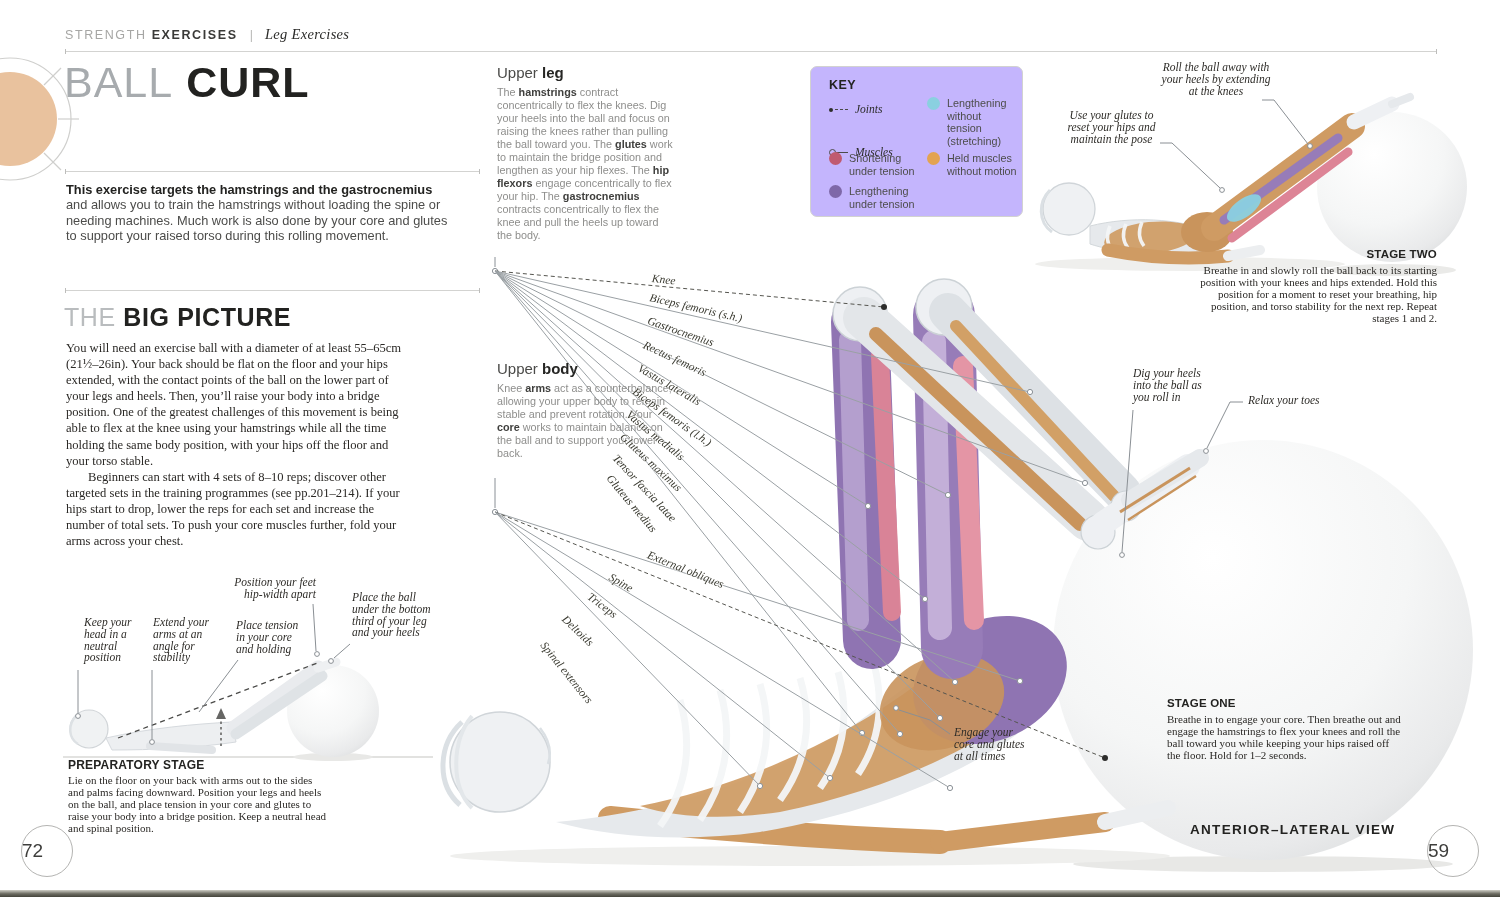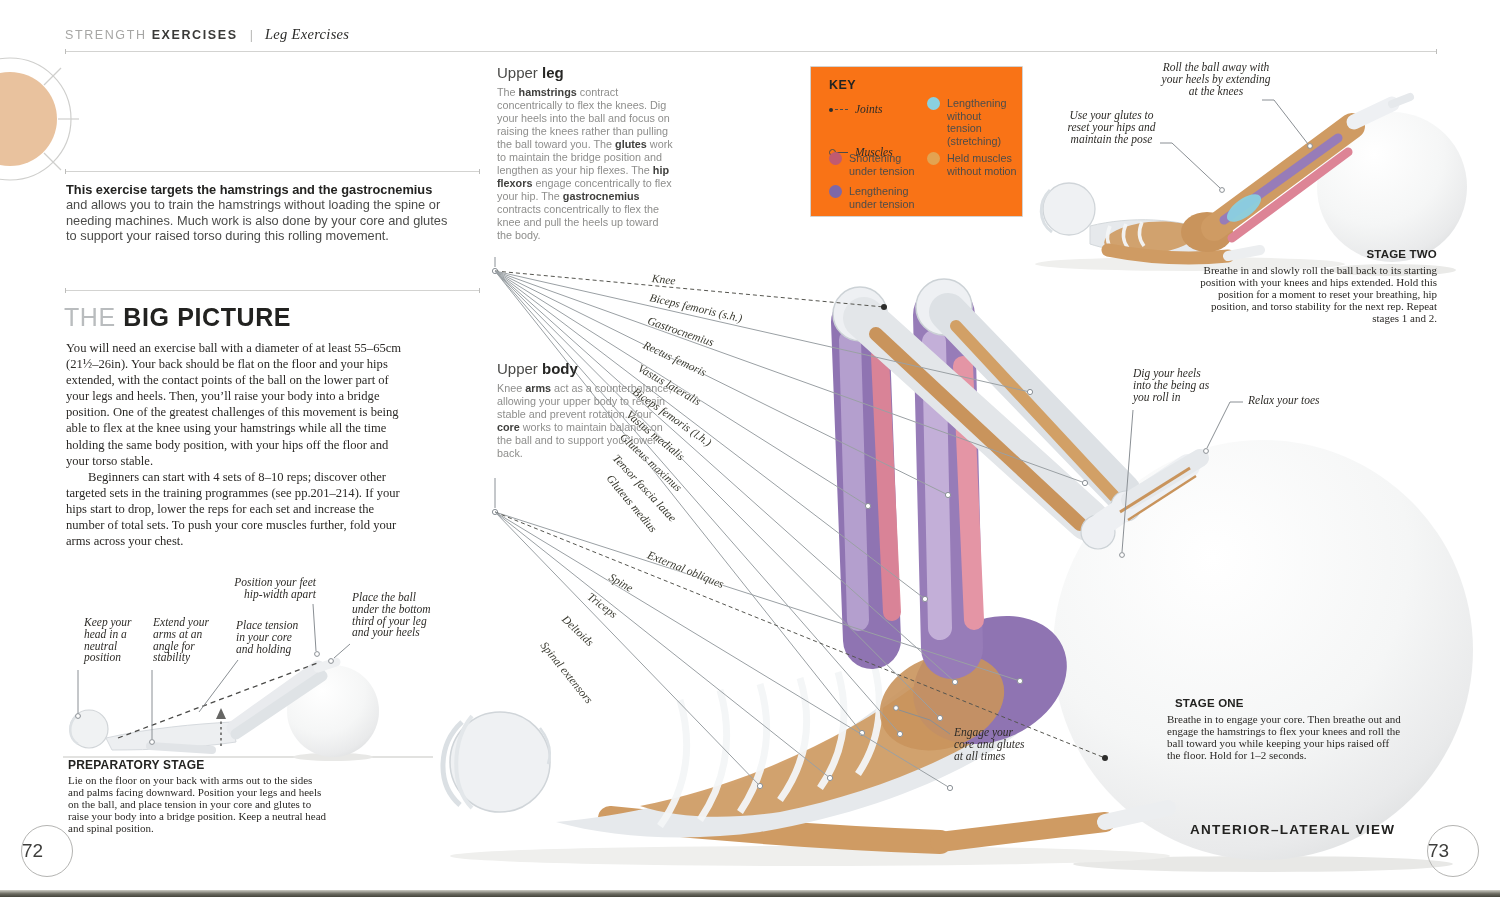--- a/index.html
+++ b/index.html
@@ -34,21 +34,21 @@
   .stghead{font-weight:700;font-size:11.5px;color:#232321;letter-spacing:.2px;}
   .ann{font:italic 11.5px/11.8px "Liberation Serif",serif;color:#2e2c28;}
   .mlabel{position:absolute;z-index:2;font:italic 11.5px "Liberation Serif",serif;color:#39392f;
     white-space:nowrap;transform-origin:0 50%;text-shadow:0 0 2px #fff,0 1px 2px #fff,0 -1px 2px #fff;}
   
   .caph{font-size:15px;color:#4a4a48;font-weight:400;}
   .caph b{color:#262624;font-weight:700;margin-top:40px;}
   .capbody{font-size:10.8px;line-height:13px;color:#8e8e8c;}
   .capbody .seg-b{font-weight:700;color:#3f3f3d;}
   
-  .keybox{position:absolute;z-index:2;border:1px solid #d2d2d0;border-radius:1px;background:#f97316;}
+  .keybox{position:absolute;z-index:2;border:1px solid #d2d2d0;border-radius:7px;background:#c4b5fd;}
   .keytitle{font-weight:700;font-size:12.5px;letter-spacing:.4px;color:#232321;}
   .keylbl-it{font:italic 11.5px "Liberation Serif",serif;color:#2b2b29;}
   .keylbl{font-size:10.8px;line-height:12.6px;color:#4d4d4b;}
   .dot{display:inline-block;width:13px;height:13px;border-radius:50%;}
   .jsym-dot{display:inline-block;width:4px;height:4px;border-radius:50%;background:#2d2d2b;vertical-align:middle;}
   .jsym-dash{display:inline-block;width:13px;border-top:1.6px dashed #4b4b49;vertical-align:middle;margin-left:2px;}
   .msym-circ{display:inline-block;width:5px;height:5px;border-radius:50%;border:1.2px solid #4b4b49;vertical-align:middle;}
   .msym-line{display:inline-block;width:12px;border-top:1.4px solid #4b4b49;vertical-align:middle;}
   .keyrow{position:absolute;display:flex;align-items:flex-start;gap:7px;}
   
@@ -237,20 +237,24 @@
 
 <div class="txt kicker" style="left:65px;top:26px;">
   <span>STRENGTH</span>
   <b>EXERCISES</b>
   <span class="div">|</span>
   <span class="sub">Leg Exercises</span>
 </div>
 <div class="rule" style="left:65px;top:51px;width:1372px;"></div>
 
 <div class="txt title" style="left:64px;top:58px;width:430px;">
+  <div>
+    <span class="lt">BALL</span>
+    <span>CURL</span>
+  </div>
 </div>
 
 <div class="rule" style="left:65px;top:171px;width:415px;"></div>
 
 <div class="txt intro" style="left:66px;top:182px;width:382px;"><span class="seg-b">This exercise targets the hamstrings and the gastrocnemius</span><span> and allows you to train the hamstrings without loading the spine or needing machines. Much work is also done by your core and glutes to support your raised torso during this rolling movement.</span></div>
 
 <div class="rule" style="left:65px;top:290px;width:415px;"></div>
 
 <div class="txt h2" style="left:64px;top:303px;">
   <span class="lt">THE</span>
@@ -267,21 +271,21 @@
 <div class="txt ann r" style="left:224px;top:577px;width:92px;">Position your feet hip-width apart</div>
 <div class="txt ann" style="left:352px;top:592px;width:84px;">Place the ball under the bottom third of your leg and your heels</div>
 
 <div class="txt stghead" style="left:68px;top:758px;font-size:12px;">PREPARATORY STAGE</div>
 <div class="txt capser" style="left:68px;top:774px;width:260px;">Lie on the floor on your back with arms out to the sides and palms facing downward. Position your legs and heels on the ball, and place tension in your core and glutes to raise your body into a bridge position. Keep a neutral head and spinal position.</div>
 
 <div class="pagenum" style="left:21px;top:825px;">
   <span>72</span>
 </div>
 <div class="pagenum" style="left:1427px;top:825px;">
-  <span>73</span>
+  <span>59</span>
 </div>
 
 <div class="txt caph" style="left:497px;top:64px;">
   <span>Upper </span><b>leg</b>
 </div>
 <div class="txt capbody" style="left:497px;top:86px;width:176px;"><span>The </span><span class="seg-b">hamstrings</span><span> contract concentrically to flex the knees. Dig your heels into the ball and focus on raising the knees rather than pulling the ball toward you. The </span><span class="seg-b">glutes</span><span> work to maintain the bridge position and lengthen as your hip flexes. The </span><span class="seg-b">hip flexors</span><span> engage concentrically to flex your hip. The </span><span class="seg-b">gastrocnemius</span><span> contracts concentrically to flex the knee and pull the heels up toward the body.</span></div>
 
 <div class="txt caph" style="left:497px;top:360px;">
   <span>Upper </span><b>body</b>
 </div>
@@ -330,22 +334,22 @@
 <div class="mlabel" style="left:610px;top:570px;transform:rotate(30deg);">Spine</div>
 <div class="mlabel" style="left:589px;top:589px;transform:rotate(37deg);">Triceps</div>
 <div class="mlabel" style="left:564px;top:611px;transform:rotate(44deg);">Deltoids</div>
 <div class="mlabel" style="left:543px;top:637px;transform:rotate(51deg);">Spinal extensors</div>
 
 <div class="txt ann c" style="left:1160px;top:62px;width:112px;">Roll the ball away with your heels by extending at the knees</div>
 <div class="txt ann c" style="left:1063px;top:110px;width:97px;">Use your glutes to reset your hips and maintain the pose</div>
 <div class="txt stghead r" style="left:1187px;top:248px;width:250px;">STAGE TWO</div>
 <div class="txt capser r" style="left:1187px;top:264px;width:250px;">Breathe in and slowly roll the ball back to its starting position with your knees and hips extended. Hold this position for a moment to reset your breathing, hip position, and torso stability for the next rep. Repeat stages 1 and 2.</div>
 
-<div class="txt ann" style="left:1133px;top:368px;width:84px;">Dig your heels into the being as you roll in</div>
+<div class="txt ann" style="left:1133px;top:368px;width:84px;">Dig your heels into the ball as you roll in</div>
 <div class="txt ann" style="left:1248px;top:395px;white-space:nowrap;">Relax your toes</div>
 <div class="txt ann" style="left:954px;top:727px;width:80px;">Engage your core and glutes at all times</div>
 
-<div class="txt stghead" style="left:1167px;top:697px;margin-left:8px;">STAGE ONE</div>
+<div class="txt stghead" style="left:1167px;top:697px;">STAGE ONE</div>
 <div class="txt capser" style="left:1167px;top:713px;width:236px;">Breathe in to engage your core. Then breathe out and engage the hamstrings to flex your knees and roll the ball toward you while keeping your hips raised off the floor. Hold for 1–2 seconds.</div>
 
 <div class="txt viewlbl" style="left:1190px;top:822px;">ANTERIOR–LATERAL VIEW</div>
 
 <div class="botstrip"></div>
 
 </body></html>

